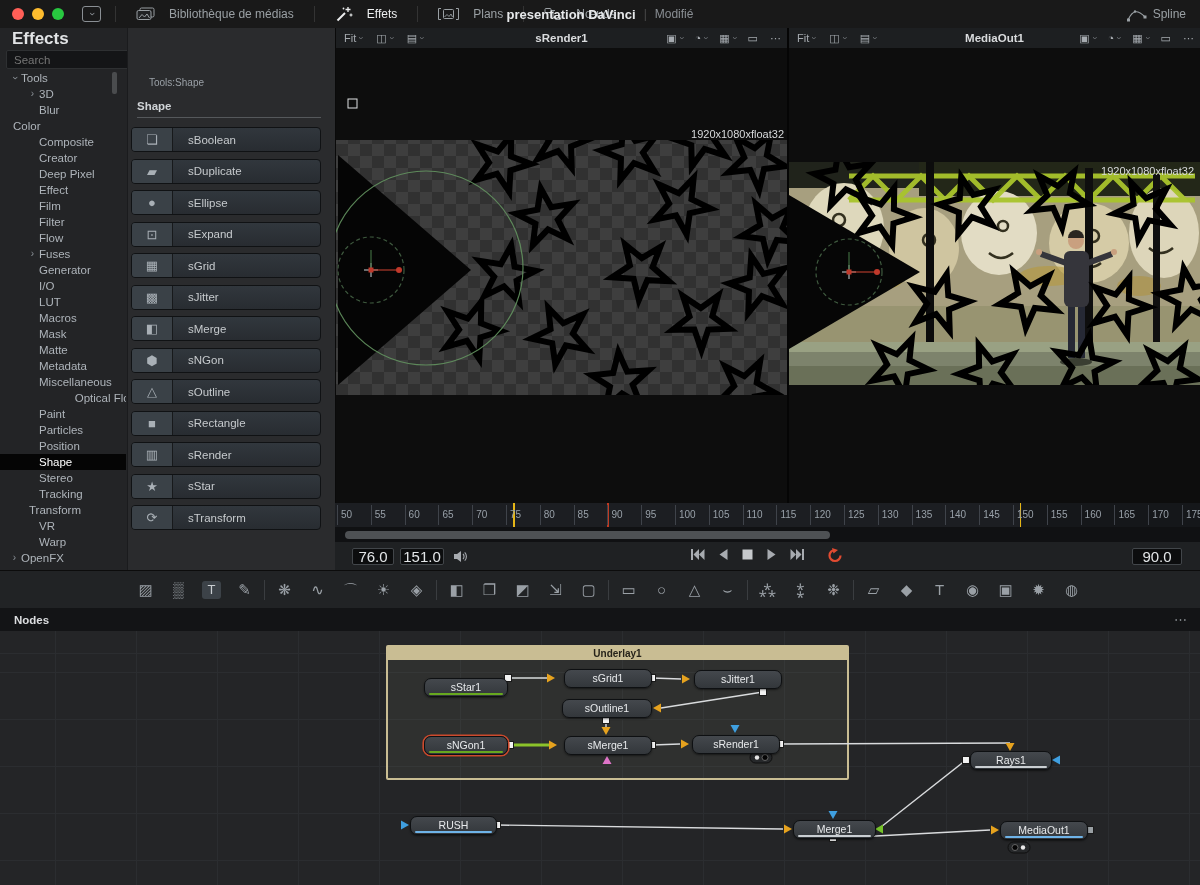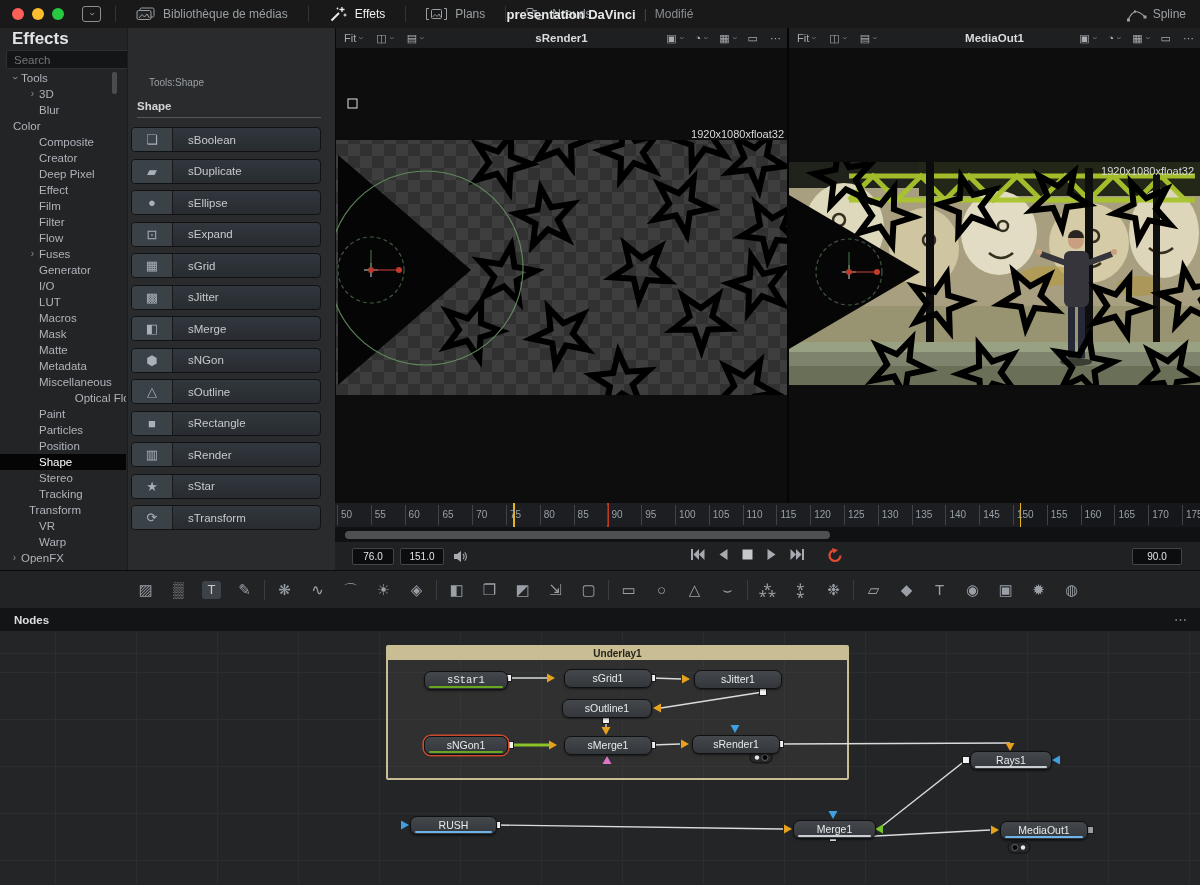--- a/index.html
+++ b/index.html
@@ -10,21 +10,21 @@
   
   .topbar{position:absolute;left:0;top:0;width:1200px;height:28px;background:#191919;
           border-bottom:1px solid #000;display:flex;align-items:center;}
   .lights{display:flex;gap:8px;margin-left:12px;}
   .light{width:12px;height:12px;border-radius:50%;}
   .l-red{background:#ff5f57;} .l-yellow{background:#febc2e;} .l-green{background:#28c840;}
   .switcher{margin-left:18px;width:17px;height:14px;border:1.5px solid #8a8f94;border-radius:3px;
             display:flex;align-items:center;justify-content:center;color:#8a8f94;}
   .switcher .chev{font-size:10px;transform:rotate(90deg);display:inline-block;line-height:1;}
   .tb-sepv{width:1px;height:16px;background:#333;margin:0 10px;}
-  .page-tab{display:flex;align-items:center;gap:8px;color:#9aa0a4;padding:0 10px;height:28px;}
+  .page-tab{display:flex;align-items:center;gap:14px;color:#9aa0a4;padding:0 10px;height:28px;}
   .page-tab.active{color:#eceeef;}
   .page-tab svg{display:block;}
   .tb-title{position:absolute;left:0;right:0;top:0;height:28px;display:flex;align-items:center;
             justify-content:center;pointer-events:none;}
   .tb-title .ttl{color:#e6e8ea;font-weight:bold;font-size:13px;}
   .tb-title .tsep{color:#4a4a4a;margin:0 8px;}
   .tb-title .mod{color:#8a8f94;font-size:12px;}
   .spline-btn{position:absolute;right:14px;top:0;height:28px;display:flex;align-items:center;gap:6px;color:#9aa0a4;}
   
   .left-panel{position:absolute;left:0;top:28px;width:335px;height:542px;background:#232426;
@@ -72,21 +72,21 @@
   .ruler-dark{position:absolute;left:685px;top:0;right:0;height:24px;background:#15171a;}
   .tick{position:absolute;top:0;height:24px;}
   .tick i{position:absolute;left:0;top:2px;width:1px;height:20px;background:#3f434a;}
   .tick span{position:absolute;left:4px;top:6px;font-size:10px;color:#98a0a8;font-style:normal;}
   .playhead{position:absolute;top:0;width:2px;height:24px;background:#e5b617;}
   .marker-red{position:absolute;top:0;width:2px;height:24px;background:#c03a22;}
   .scrollrow{position:absolute;left:0;top:25px;width:865px;height:14px;background:#101113;}
   .scrollthumb{position:absolute;left:10px;top:3px;width:485px;height:8px;background:#4e5154;border-radius:4px;}
   .transport{position:absolute;left:0;top:39px;width:865px;height:28px;background:#1f2123;}
   .tfield{position:absolute;top:6px;height:15px;background:#0c0d0e;border:1px solid #42464a;border-radius:2px;
-          color:#e2e5e7;font-size:10px;text-align:center;line-height:15px;}
+          color:#e2e5e7;font-size:15px;text-align:center;line-height:15px;}
   .tbtns{position:absolute;left:355px;top:7px;display:flex;gap:13px;align-items:center;}
   .tbtn{display:flex;align-items:center;}
   
   .fx-toolbar{position:absolute;left:0;top:570px;width:1200px;height:38px;background:#212325;
               border-top:1px solid #0c0c0c;border-bottom:1px solid #0c0c0c;display:flex;align-items:center;}
   .fx-icons{display:flex;align-items:center;margin-left:136px;}
   .tb-group{display:flex;align-items:center;gap:14px;}
   .tb-ico{width:19px;text-align:center;color:#9aa0a6;font-size:15px;line-height:20px;}
   .tb-ico.boxed{background:#3c4248;border-radius:3px;font-size:13px;color:#c9cdd1;height:18px;line-height:18px;}
   .tb-sep{width:1px;height:20px;background:#3a3d40;margin:0 10px;}
@@ -891,21 +891,21 @@
       <rect x="1086.5" y="195.5" width="7" height="7" fill="#9aa0a4" stroke="#1a1a1a"></rect>
 
       <rect x="750" y="121" width="22" height="11" rx="5.5" fill="#26282a" stroke="#0f0f0f"></rect>
       <circle cx="757" cy="126.5" r="2.2" fill="#e8e8e8"></circle>
       <circle cx="765" cy="126.5" r="3" fill="#050505" stroke="#777" stroke-width="0.8"></circle>
       <rect x="1008" y="211" width="22" height="11" rx="5.5" fill="#26282a" stroke="#0f0f0f"></rect>
       <circle cx="1015" cy="216.5" r="3" fill="#050505" stroke="#777" stroke-width="0.8"></circle>
       <circle cx="1023" cy="216.5" r="2.2" fill="#e8e8e8"></circle>
     </svg>
     <div id="nodes-layer">
-        <div class="fnode" style="left: 424px; top: 40px; width: 82px; font-family: Liberation Mono, monospace;">sStar1<div class="accent" style="background: rgb(103, 168, 31);"></div></div>
+        <div class="fnode" style="left: 424px; top: 47px; width: 82px;">sStar1<div class="accent" style="background: rgb(103, 168, 31);"></div></div>
         <div class="fnode" style="left: 564px; top: 38px; width: 86px;">sGrid1</div>
         <div class="fnode" style="left: 694px; top: 39px; width: 86px;">sJitter1</div>
         <div class="fnode" style="left: 562px; top: 68px; width: 88px;">sOutline1</div>
         <div class="fnode selected" style="left: 424px; top: 105px; width: 82px;">sNGon1<div class="accent" style="background: rgb(103, 168, 31);"></div></div>
         <div class="fnode" style="left: 564px; top: 105px; width: 86px;">sMerge1</div>
         <div class="fnode" style="left: 692px; top: 104px; width: 86px;">sRender1</div>
         <div class="fnode" style="left: 970px; top: 120px; width: 80px;">Rays1<div class="accent" style="background: rgb(201, 206, 210);"></div></div>
         <div class="fnode" style="left: 410px; top: 185px; width: 85px;">RUSH<div class="accent" style="background: rgb(110, 179, 232);"></div></div>
         <div class="fnode" style="left: 793px; top: 189px; width: 81px;">Merge1<div class="accent" style="background: rgb(201, 206, 210);"></div></div>
         <div class="fnode" style="left: 1000px; top: 190px; width: 86px;">MediaOut1<div class="accent" style="background: rgb(110, 179, 232);"></div></div>

